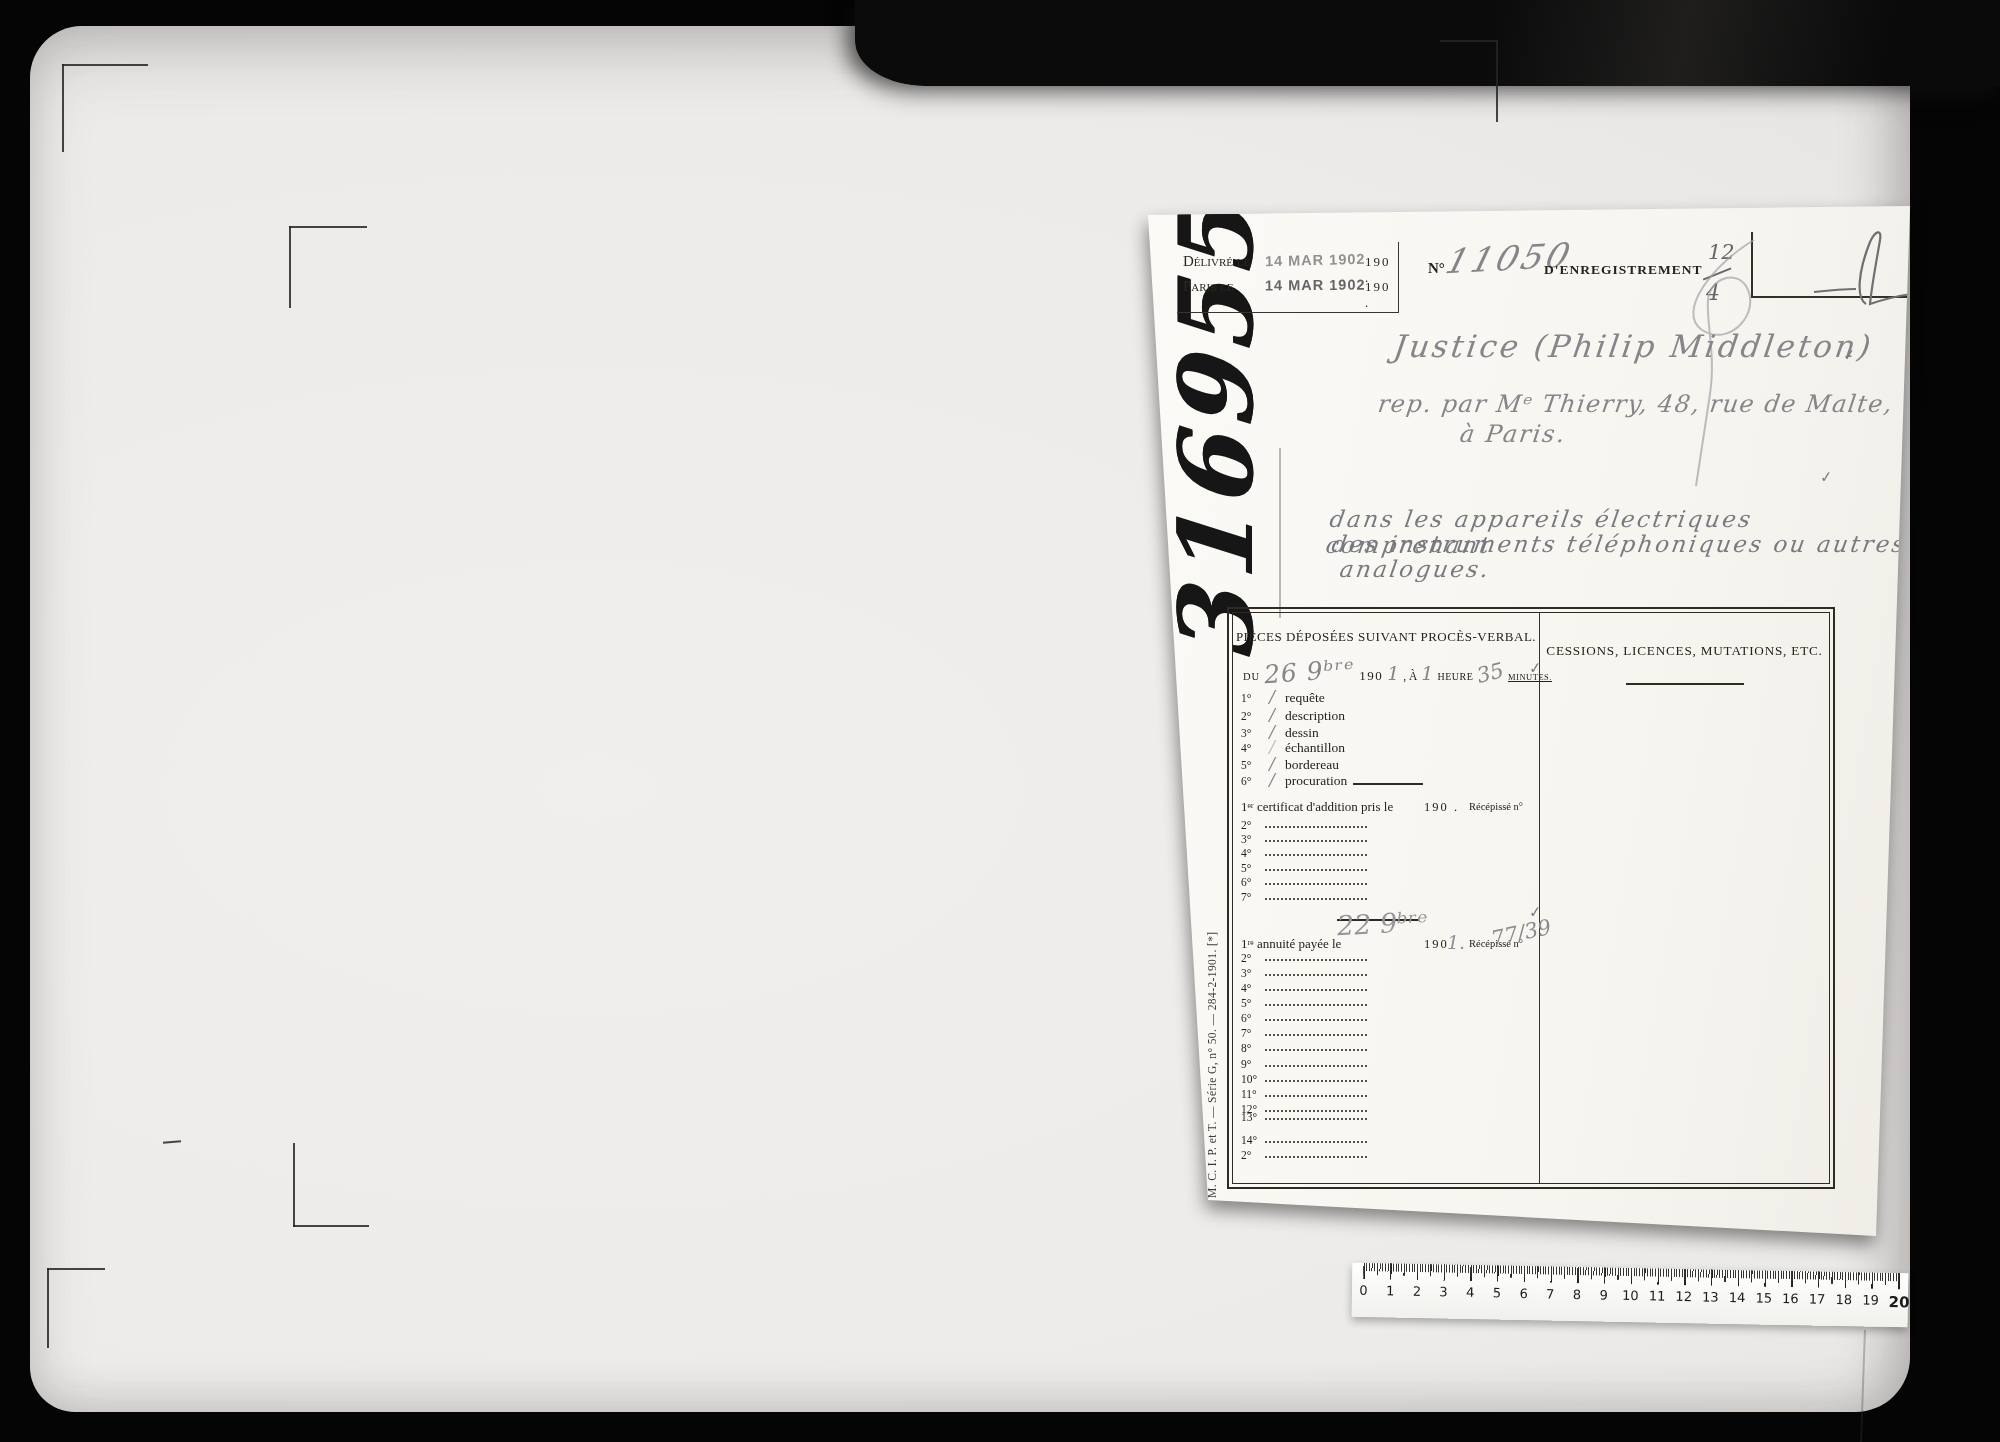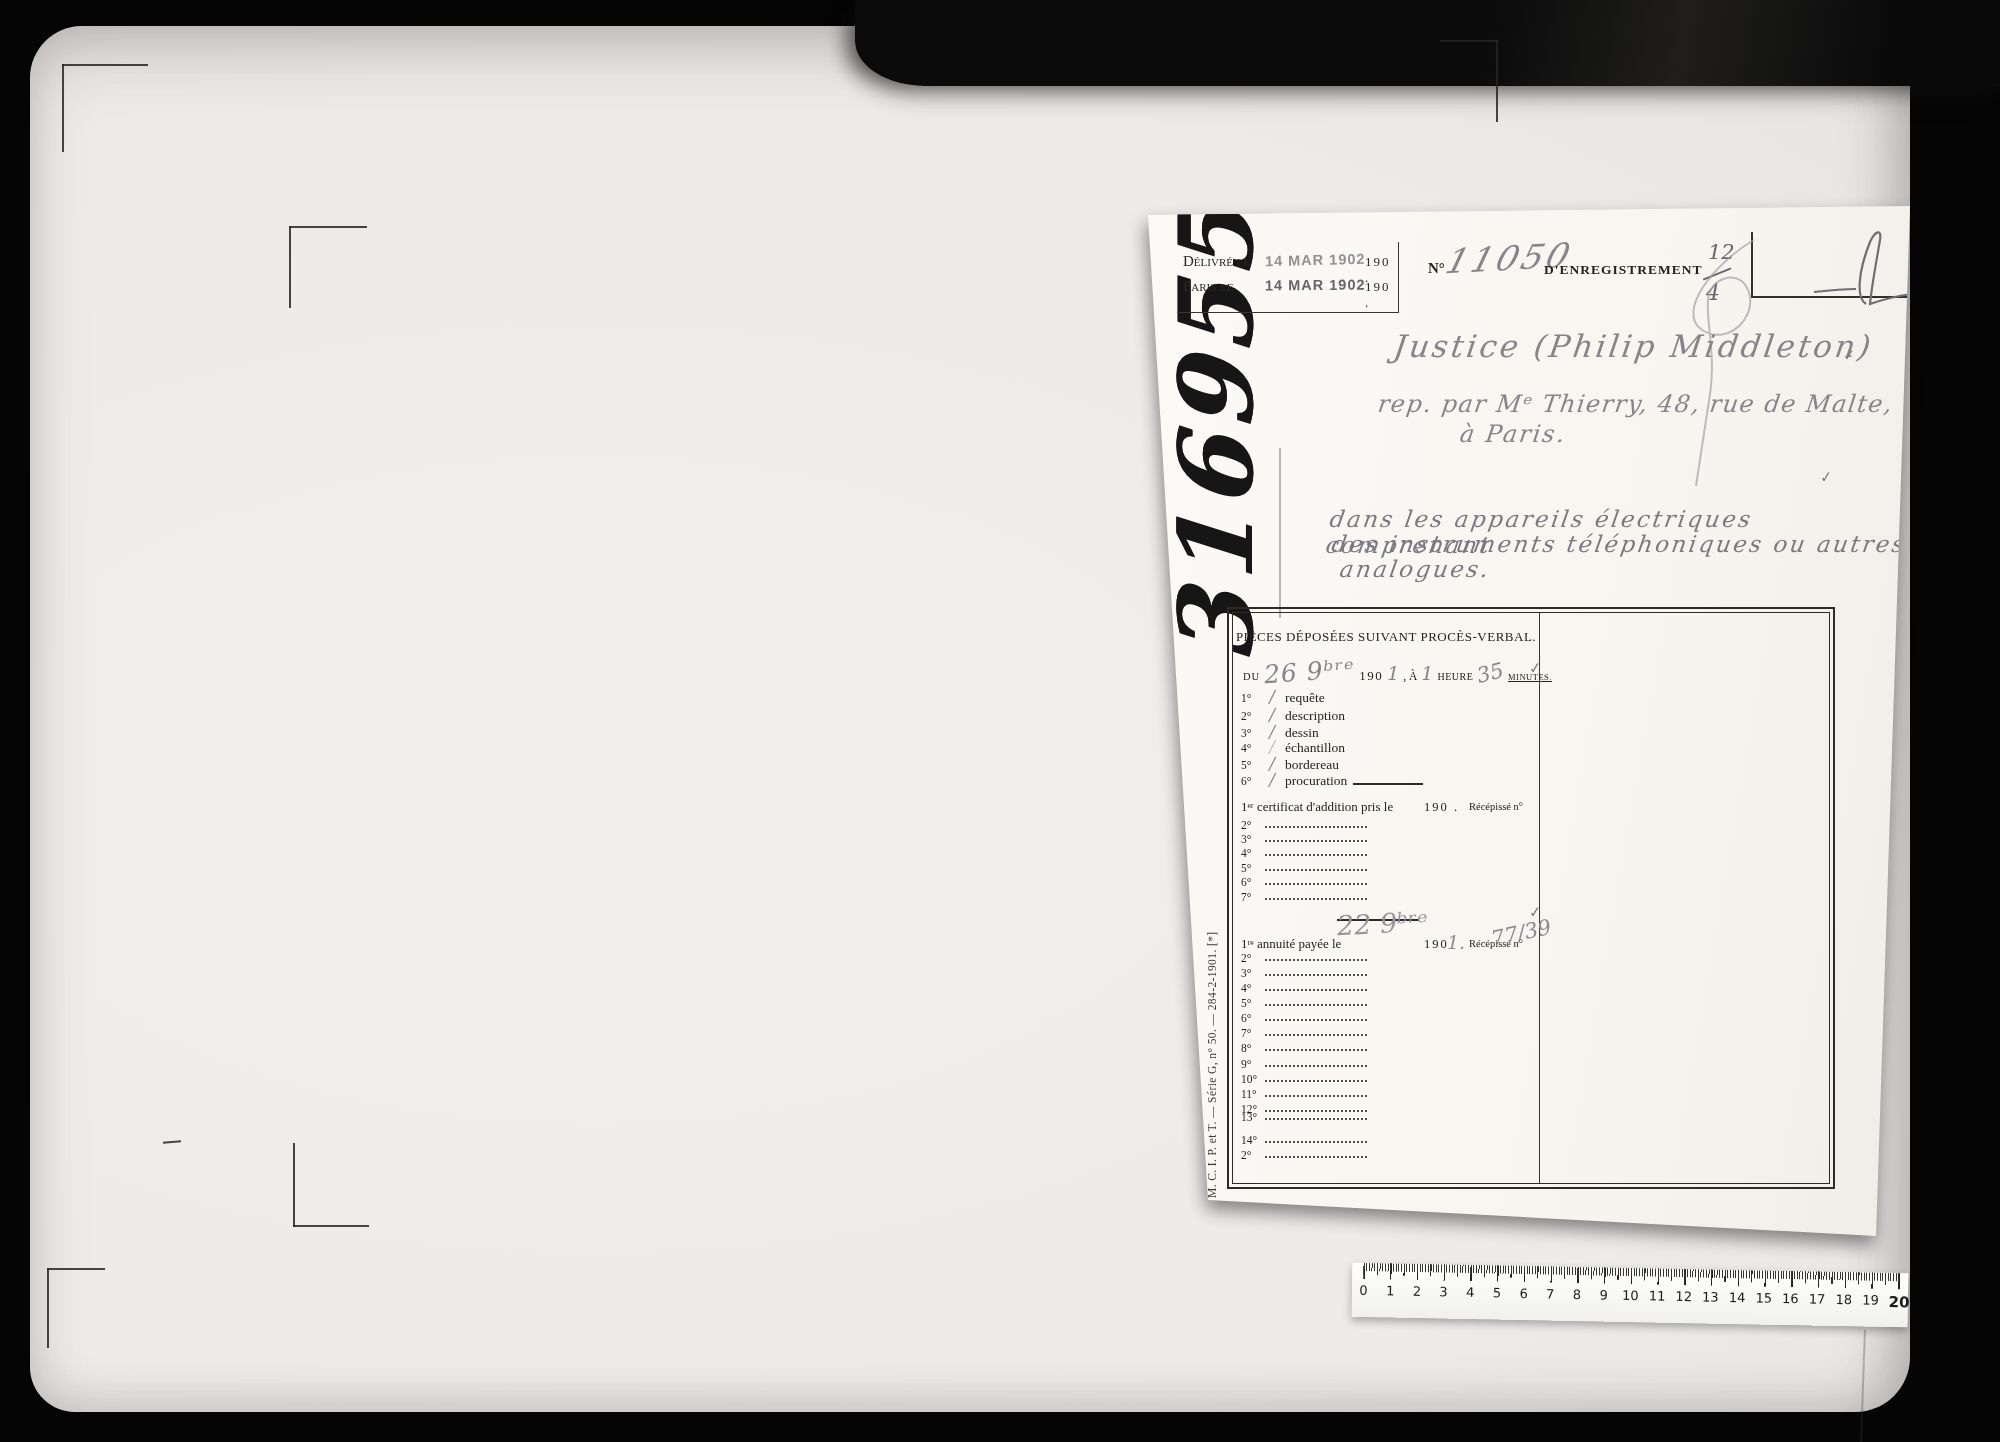--- a/index.html
+++ b/index.html
@@ -331,20 +331,24 @@
           </div>
       <div class="drow" style="top:521px;">
             <span class="rnum">14°</span>
             <span class="leader"></span>
           </div>
       <div class="drow" style="top:536px;">
             <span class="rnum">2°</span>
             <span class="leader"></span>
           </div>
 
+      <div class="trcol">
+        <div class="tr-header">CESSIONS, LICENCES, MUTATIONS, ETC.</div>
+        <div class="tr-rule"></div>
+      </div>
     </div>
   </div>
   </div>
 
   <div class="ruler">
     <div class="ticks t-cm"></div>
     <div class="ticks t-half"></div>
     <div class="ticks t-mm"></div>
     <div class="nums">
       <span>0</span>

